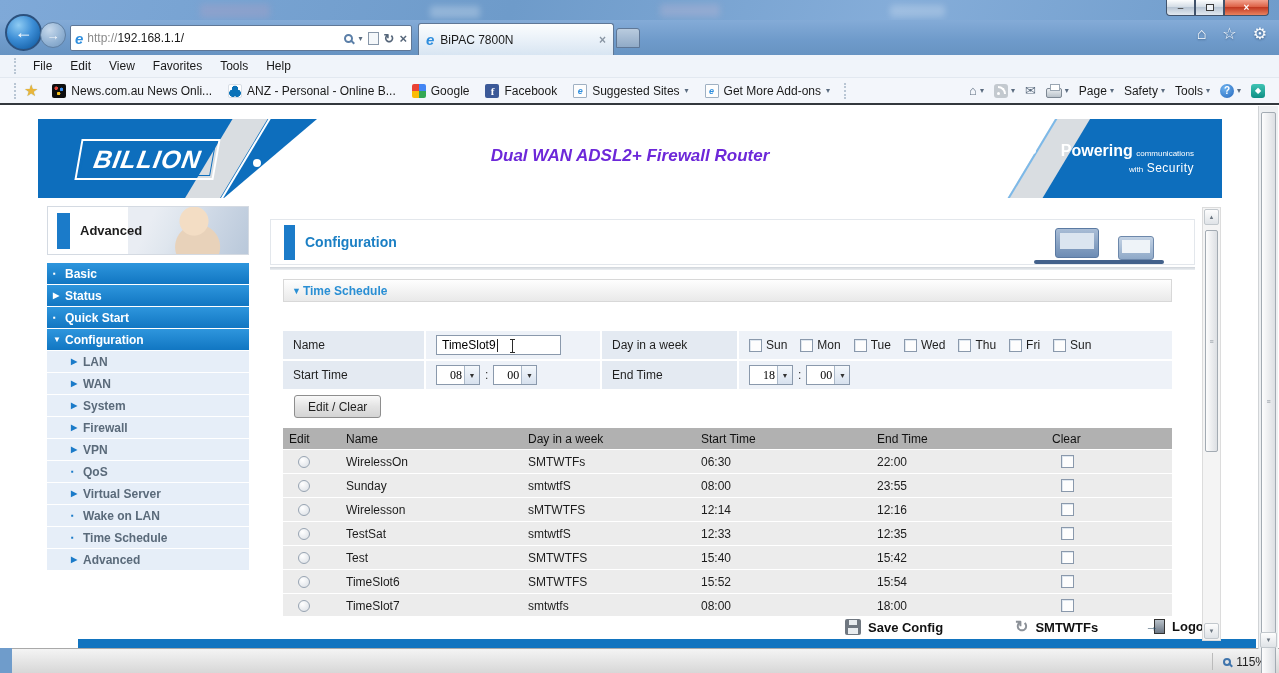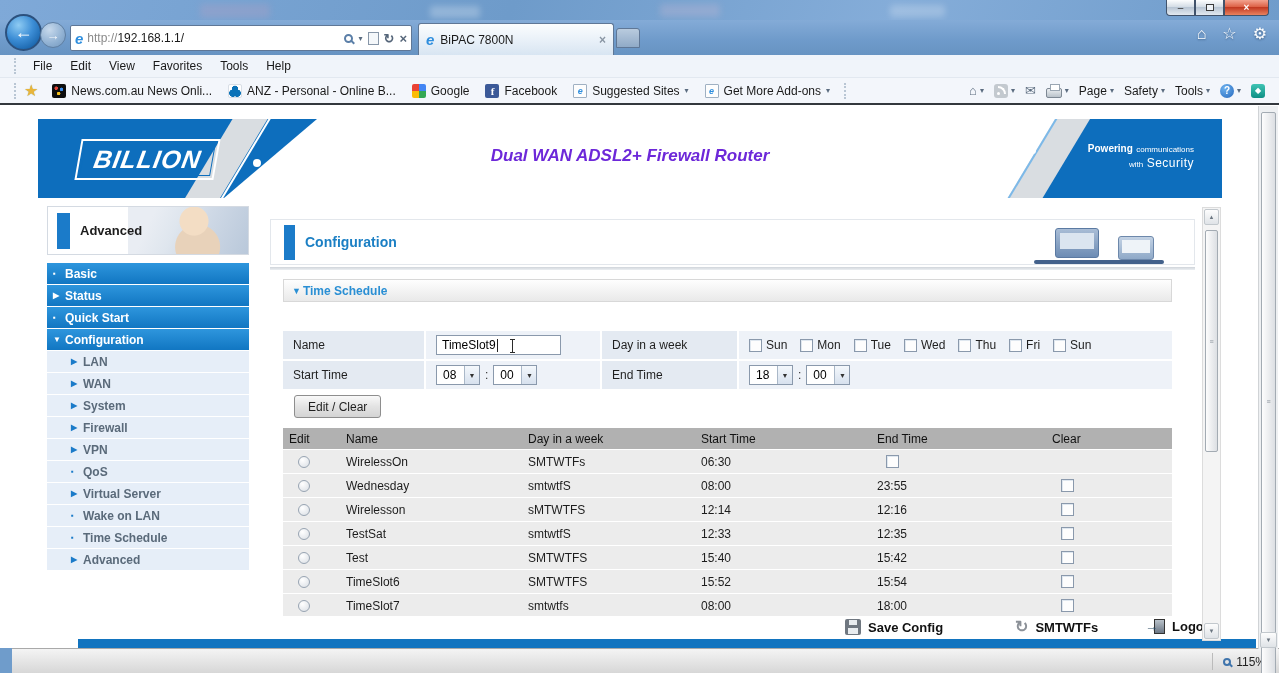--- a/index.html
+++ b/index.html
@@ -106,21 +106,21 @@
   .ban-blue-r { position:absolute; right:0; top:0; width:200px; height:79px; background:#0d6ebd;
     clip-path:polygon(38px 0, 200px 0, 200px 79px, 10px 79px); }
   .ban-gray-r { position:absolute; right:160px; top:-25px; width:30px; height:135px; background:#d9dde1; transform:rotate(31deg); }
   .ban-line-r { position:absolute; right:190px; top:-28px; width:2px; height:140px; background:#7db9e8; transform:rotate(31deg); }
   .ban-dot-r { position:absolute; right:186px; top:28px; width:7px; height:7px; border-radius:50%; background:#fff; }
   .logo-box { position:absolute; left:40px; top:20px; padding:4px 14px; border:2px solid #fff; outline:1px solid #0d6ebd; outline-offset:-5px;
     transform:skewX(-10deg); }
   .logo-text { color:#fff; font-weight:bold; font-style:italic; font-size:25px; letter-spacing:1px; font-family:"Liberation Sans",sans-serif; }
   .ban-title { position:absolute; left:0; right:0; top:27px; text-align:center; font-size:17px; font-weight:bold; font-style:italic; color:#6d28d9; }
   .tagline { position:absolute; right:28px; top:22px; width:160px; text-align:right; color:#fff; line-height:1.25; }
-  .tag-b { font-weight:bold; font-size:10px;text-align:right; }
+  .tag-b { font-weight:bold; font-size:16px;text-align:right; }
   .tag-s { font-size:8px; }
   .tag-sec { font-size:12px; font-weight:normal; letter-spacing:.5px; }
 
   
   .side-adv { left:47px; top:101px; width:202px; height:49px; background:#fff; border:1px solid #d4dae2; display:flex; align-items:center; overflow:hidden; }
   .adv-bar { width:13px; height:36px; background:#1b7bc9; margin-left:9px; flex:0 0 auto; }
   .adv-label { font-weight:bold; font-size:13px; color:#1c1c1c; padding-left:10px; z-index:2; }
   .adv-photo { position:absolute; right:0; top:0; width:120px; height:47px;
     background:
       radial-gradient(circle at 55% 30%, #f3ddc4 0 14px, transparent 15px),
@@ -162,21 +162,21 @@
   .name-input { width:125px; height:20px; background:#fff; border:1px solid #8a99ac; display:flex; align-items:center; padding-left:5px; position:relative; }
   .caret-line { width:1px; height:13px; background:#222; margin-left:1px; }
   .ibeam { position:absolute; left:72px; top:3px; width:7px; height:14px; }
   .ibeam::before { content:""; position:absolute; left:3px; top:1px; bottom:1px; width:1px; background:#2b2b2b; }
   .ibeam::after { content:""; position:absolute; left:1px; right:1px; top:0; height:1px; background:#2b2b2b; box-shadow:0 13px 0 #2b2b2b; }
 
   .days { display:flex; align-items:center; gap:13px; }
   .day { display:flex; align-items:center; gap:4px; color:#1f1f1f;justify-content:space-between; }
   .cb { width:13px; height:13px; background:#fdfdfd; border:1px solid #8a99ac; box-shadow:inset 1px 1px 0 #dfe7ef; flex:0 0 auto; }
   .sel { width:44px; height:20px; background:#fff; border:1px solid #8a99ac; display:inline-flex; align-items:center; }
-  .sel .val { flex:1; padding-left:6px; }
+  .sel .val { flex:1; padding-left:13px;font-family:Liberation Serif, serif; }
   .sel .dd { width:15px; height:18px; background:linear-gradient(#f4f8fc,#d7e1ee); border-left:1px solid #aab8c8;
     display:flex; align-items:center; justify-content:center; font-size:7px; color:#333; }
   .time-group { display:flex; align-items:center; gap:5px; }
   .colon { color:#333; }
 
   .edit-clear { left:294px; top:290px; height:23px; padding:0 13px; background:linear-gradient(#f9f9f9,#e3e3e3 50%,#d4d4d4);
     border:1px solid #8e8e8e; border-radius:3px; font-size:12px; color:#1f1f1f; display:flex; align-items:center; }
 
   .table { left:283px; top:323px; width:889px; }
   .thead, .trow { display:grid; grid-template-columns:57px 182px 173px 176px 175px 126px; }
@@ -538,30 +538,31 @@
       </div>
       <div>
 
           <div class="trow">
             <span class="tc">
               <span class="radio"></span>
             </span>
             <span class="tc">WirelessOn</span>
             <span class="tc">SMTWTFs</span>
             <span class="tc">06:30</span>
+            <span class="tc">22:00</span>
             <span class="tc">
               <span class="cb"></span>
             </span>
           </div>
 
           <div class="trow">
             <span class="tc">
               <span class="radio"></span>
             </span>
-            <span class="tc">Wednesday</span>
+            <span class="tc">Sunday</span>
             <span class="tc">smtwtfS</span>
             <span class="tc">08:00</span>
             <span class="tc">23:55</span>
             <span class="tc">
               <span class="cb"></span>
             </span>
           </div>
 
           <div class="trow">
             <span class="tc">

